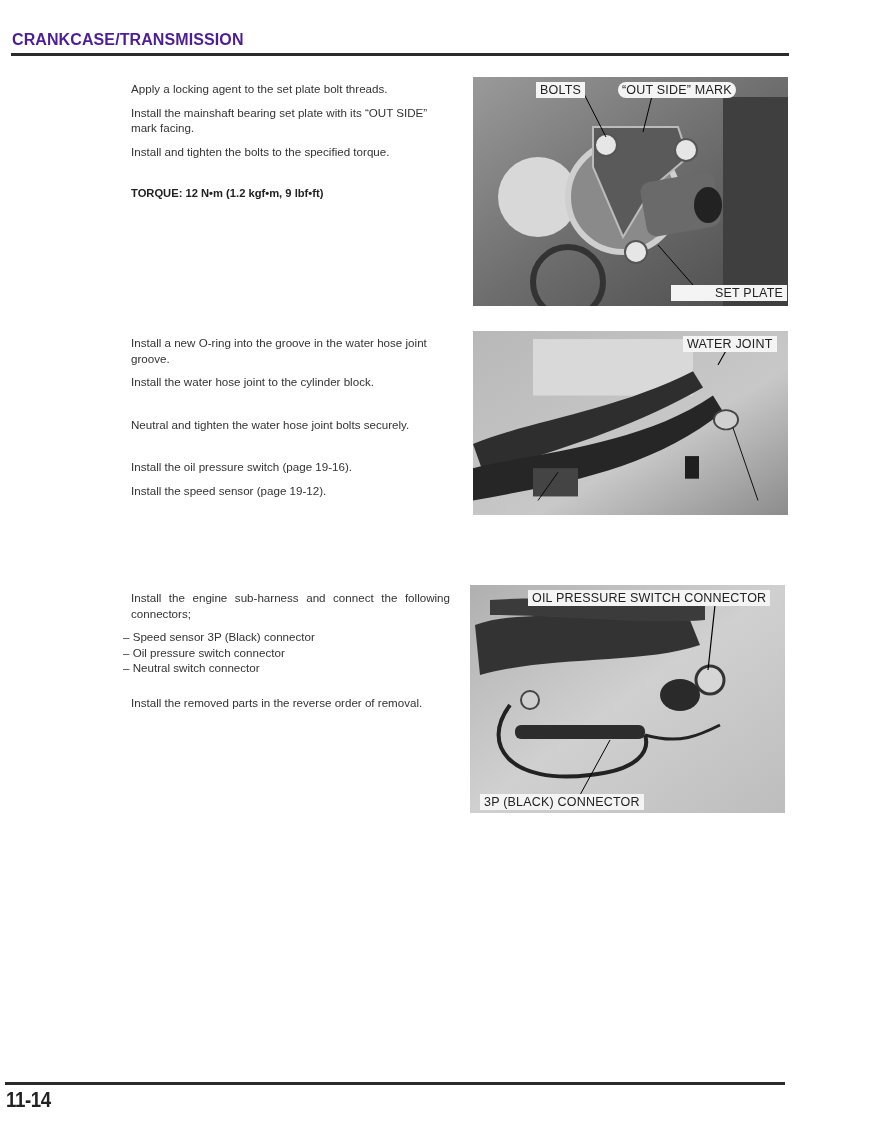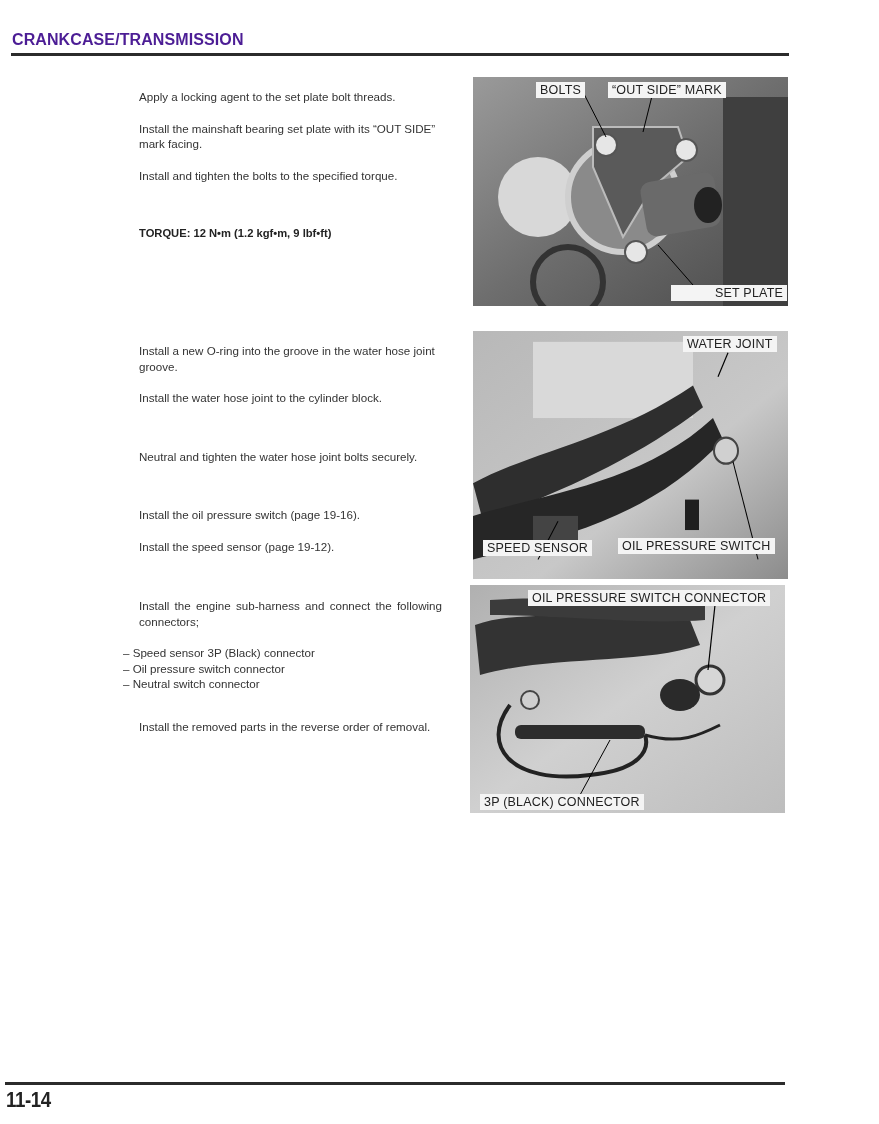--- a/index.html
+++ b/index.html
@@ -2,21 +2,21 @@
 <html><head>
 <meta charset="utf-8">
 <style>
   html, body { margin:0; padding:0; background:#ffffff; }
   body { width:879px; height:1124px; position:relative; overflow:hidden;
          font-family:"Liberation Sans", sans-serif; color:#2a2a2a; }
   .header-title { position:absolute; left:12px; top:31px; font-size:16px; font-weight:bold;
                   letter-spacing:0.1px; color:#4c1d95; }
   .header-rule { position:absolute; left:11px; top:53px; width:778px; height:3px; background:#2b2b2b; }
   .block { position:absolute; left:123px; width:335px; font-size:11.6px; line-height:15.6px; color:#333; }
-  .block p { margin:16px; }
+  .block p { margin:8px; }
   .block .gap { height:11px; }
   .torque { font-weight:bold; color:#222; font-size:11.2px; }
   .justify { text-align:justify; text-align-last:left; }
   .list { margin:0; padding:0; list-style:none; }
   .list li::before { content:"– "; }
 
   .photo { position:absolute; overflow:hidden; background:#8a8a8a; }
   .photo svg { position:absolute; left:0; top:0; width:100%; height:100%; }
   .callout { position:absolute; background:#f4f4f4; color:#222; font-size:12.5px; line-height:14px;
              padding:1px 4px; letter-spacing:0.2px; white-space:nowrap; }
@@ -57,35 +57,35 @@
     <circle cx="163" cy="175" r="11" fill="#e6e6e6" stroke="#555" stroke-width="2"></circle>
     <rect x="170" y="100" width="75" height="55" rx="10" fill="#6a6a6a" transform="rotate(-10 207 127)"></rect>
     <ellipse cx="235" cy="128" rx="14" ry="18" fill="#222"></ellipse>
     <rect x="250" y="20" width="65" height="209" fill="#3f3f3f"></rect>
     <circle cx="95" cy="205" r="35" fill="none" stroke="#333" stroke-width="6"></circle>
     <line x1="110" y1="15" x2="133" y2="60" stroke="#000" stroke-width="1"></line>
     <line x1="180" y1="15" x2="170" y2="55" stroke="#000" stroke-width="1"></line>
     <line x1="220" y1="208" x2="185" y2="168" stroke="#000" stroke-width="1"></line>
   </svg>
   <div class="callout" style="left:63px; top:5px;">BOLTS</div>
-  <div class="callout" style="left:135px; top:5px;">“OUT SIDE” MARK</div>
+  <div class="callout" style="left:145px; top:5px;border-radius:8px;">“OUT SIDE” MARK</div>
   <div class="callout" style="left:198px; top:208px;padding-left:44px;">SET PLATE</div>
 </div>
 
 <div class="block" style="top:327px;">
   <p>Install a new O-ring into the groove in the water hose joint groove.</p>
   <p>Install the water hose joint to the cylinder block.</p>
   <div class="gap"></div>
   <p>Neutral and tighten the water hose joint bolts securely.</p>
   <div class="gap"></div>
   <p>Install the oil pressure switch (page 19-16).</p>
   <p>Install the speed sensor (page 19-12).</p>
 </div>
 
-<div class="photo" style="left:473px; top:331px; width:315px; height:248px;">
+<div class="photo" style="left:473px; top:331px; width:315px; height:184px;">
   <svg viewBox="0 0 315 228" preserveAspectRatio="none">
     <defs>
       <linearGradient id="g2" x1="0" y1="0" x2="1" y2="1">
         <stop offset="0" stop-color="#b8b8b8"></stop>
           <stop offset="0.6" stop-color="#c8c8c8"></stop>
           <stop offset="1" stop-color="#8c8c8c"></stop>
       </linearGradient>
     </defs>
     <rect width="315" height="228" fill="url(#g2)"></rect>
     <rect x="60" y="10" width="160" height="70" fill="#d9d9d9"></rect>

